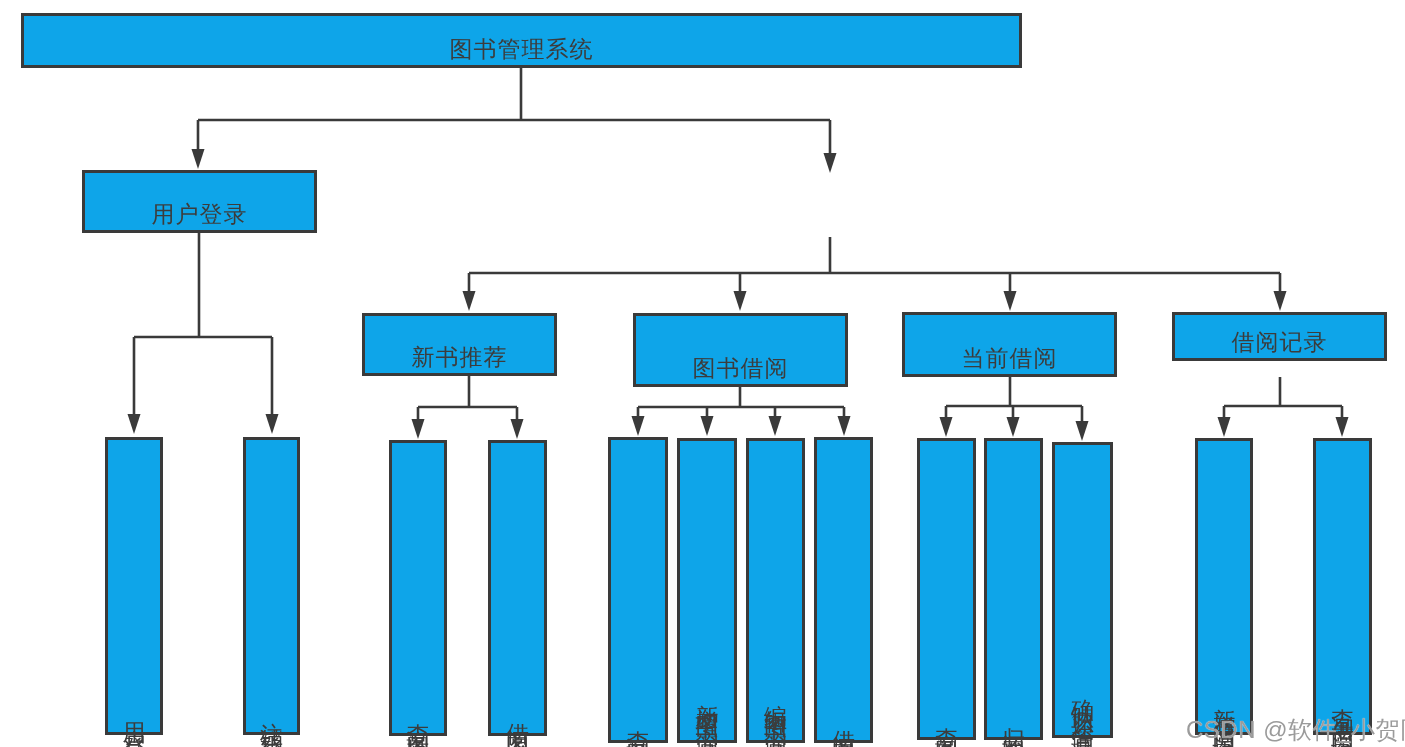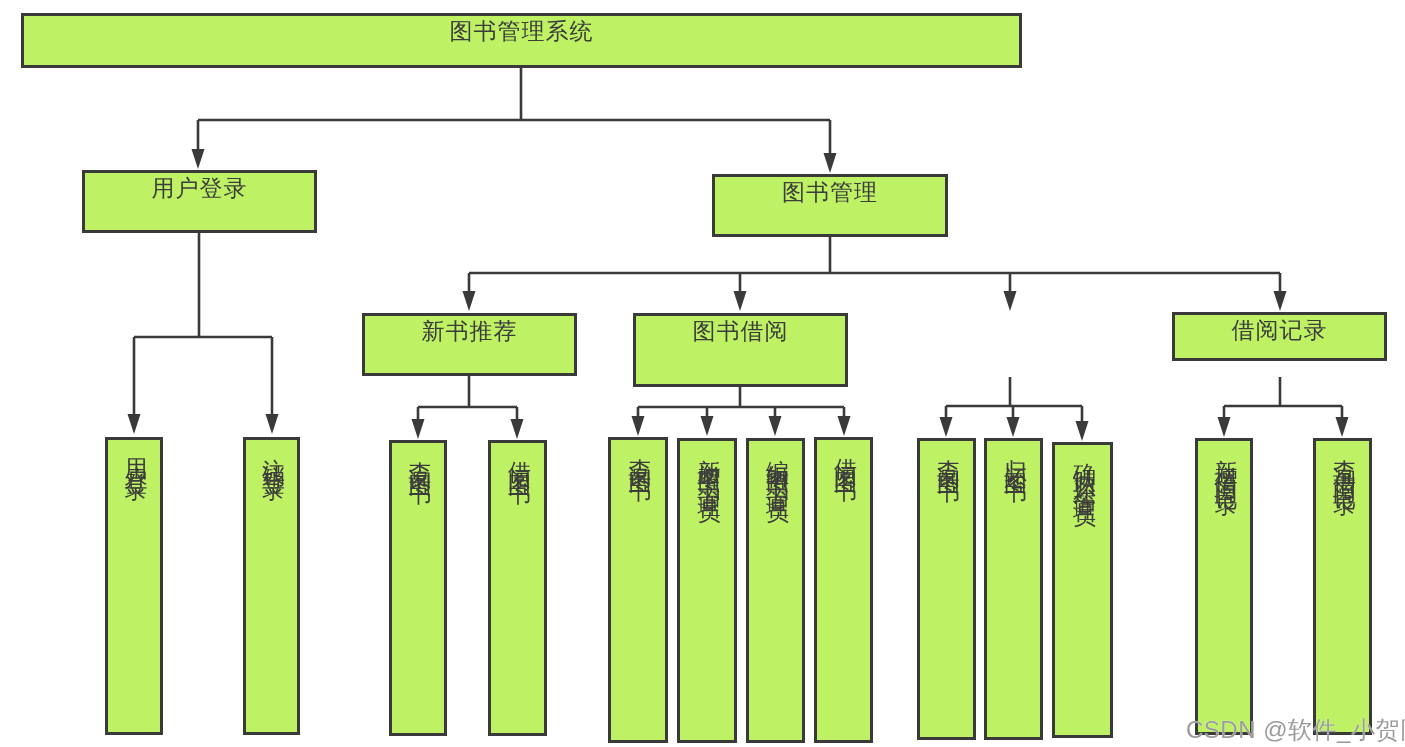--- a/index.html
+++ b/index.html
@@ -33,28 +33,27 @@
     stroke: var(--line);
     stroke-width: 2.6;
     fill: none;
   }
   #edges polygon {
     fill: var(--line);
     stroke: none;
   }
   .node {
     position: absolute;
-    background: #bef264;
+    background: #0ea5e9;
     border: 3px solid var(--box-border);
     display: flex;
-    align-items: flex-start;
+    align-items: flex-end;
     justify-content: center;
     z-index: 2;
     color: var(--text);
-    font-family: Liberation Mono, monospace;
   }
   .hnode { font-size: 23px; letter-spacing: 1px; }
   .vnode span {
     writing-mode: vertical-rl;
     text-orientation: mixed;
     font-size: 23px;
     letter-spacing: 7px;
     line-height: 1;
     white-space: nowrap;
   }
@@ -119,29 +118,29 @@
     </g>
   </svg>
 
   <div class="node hnode" style="left:21px; top:13px; width:1001px; height:55px;">
     <span>图书管理系统</span>
   </div>
 
   <div class="node hnode" style="left:82px; top:170px; width:235px; height:63px;">
     <span>用户登录</span>
   </div>
-  <div class="node hnode" style="left:712px; top:174px; width:236px; height:63px;">
-    <span>图书管理</span>
-  </div>
 
-  <div class="node hnode" style="left:362px; top:313px; width:215px; height:63px;">
+  <div class="node hnode" style="left:362px; top:313px; width:195px; height:63px;">
     <span>新书推荐</span>
   </div>
   <div class="node hnode" style="left:633px; top:313px; width:215px; height:74px;">
     <span>图书借阅</span>
+  </div>
+  <div class="node hnode" style="left:902px; top:312px; width:215px; height:65px;">
+    <span>当前借阅</span>
   </div>
   <div class="node hnode" style="left:1172px; top:312px; width:215px; height:49px;">
     <span>借阅记录</span>
   </div>
 
   <div class="node vnode" style="left:105px; top:437px; width:58px; height:298px;">
     <span>用户登录</span>
   </div>
   <div class="node vnode" style="left:243px; top:437px; width:57px; height:298px;">
     <span>注销登录</span>

